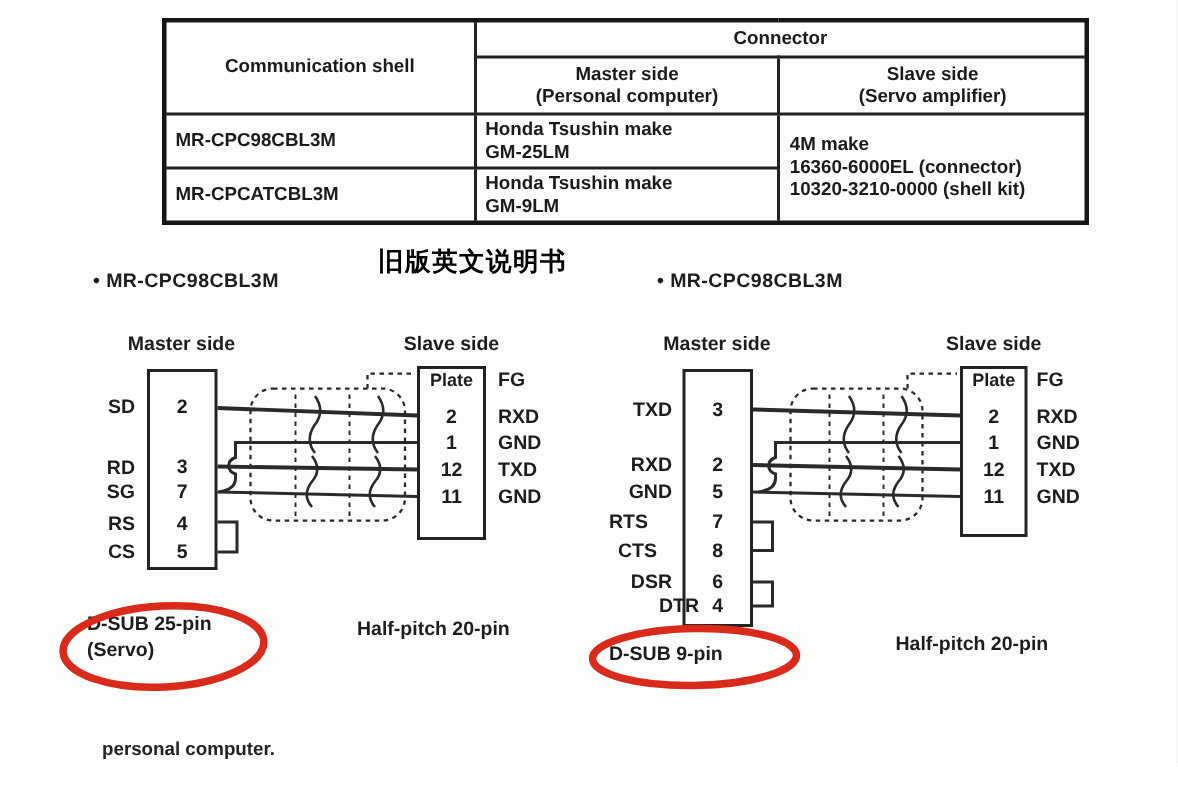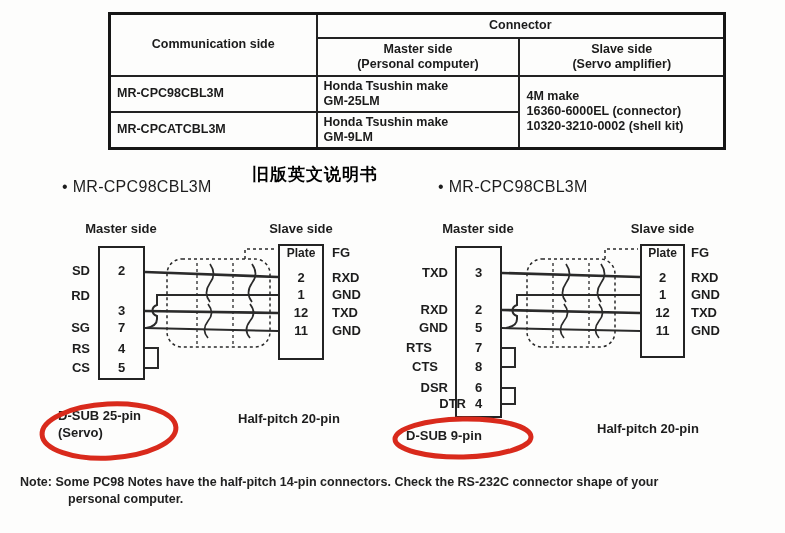--- a/index.html
+++ b/index.html
@@ -16,21 +16,21 @@
                 padding:2px 6px;vertical-align:middle;line-height:15px;}
   td.hdr{text-align:center;}
   td.datacell{text-align:left;}
   
   .pinbox{position:absolute;border:2px solid #232323;background:transparent;box-sizing:border-box;}
   svg.layer{position:absolute;left:0;top:0;z-index:1;}
   .textlayer{position:absolute;left:0;top:0;width:785px;height:533px;z-index:2;}
   svg.marker{position:absolute;left:0;top:0;z-index:6;}
   .cnred{position:absolute;left:252px;top:163px;font-size:17px;font-weight:bold;
          color:#000000;letter-spacing:1px;z-index:3;}
-  .title{position:absolute;font-size:16px;font-weight:normal;letter-spacing:0.3px;}
+  .title{position:absolute;font-size:13px;font-weight:bold;letter-spacing:0.3px;}
   .note{position:absolute;font-size:12.5px;font-weight:bold;color:#222;white-space:nowrap;}
 </style>
 </head>
 <body>
 
 <div class="page">
 
   <svg class="layer" width="785" height="533" viewBox="0 0 785 533">
     <g stroke="#2a2a2a" fill="none">
 
@@ -78,21 +78,21 @@
   <div class="textlayer">
 
     <table class="spec">
       <colgroup>
           <col style="width:206px">
           <col style="width:202px">
           <col style="width:204px">
         </colgroup>
       <tbody>
           <tr style="height:24px">
-        <td class="hdr" rowspan="2">Communication side</td>
+        <td class="hdr" rowspan="2">Communication shell</td>
         <td class="hdr" colspan="2">Connector</td>
       </tr>
       <tr style="height:38px">
         <td class="hdr">
           <div>Master side</div>
           <div>(Personal computer)</div>
         </td>
         <td class="hdr">
           <div>Slave side</div>
           <div>(Servo amplifier)</div>
@@ -102,21 +102,21 @@
         <td class="datacell">
               <div>MR-CPC98CBL3M</div>
             </td>
         <td class="datacell">
           <div>Honda Tsushin make</div>
           <div>GM-25LM</div>
         </td>
         <td class="datacell" rowspan="2">
           <div>4M make</div>
           <div>16360-6000EL (connector)</div>
-          <div>10320-3210-0002 (shell kit)</div>
+          <div>10320-3210-0000 (shell kit)</div>
         </td>
       </tr>
       <tr style="height:36px">
         <td class="datacell">
               <div>MR-CPCATCBL3M</div>
             </td>
         <td class="datacell">
           <div>Honda Tsushin make</div>
           <div>GM-9LM</div>
         </td>
@@ -129,21 +129,21 @@
     <div class="txt title" style="left:62px;top:179px">•  MR-CPC98CBL3M</div>
     <div class="txt title" style="left:438px;top:179px">•  MR-CPC98CBL3M</div>
 
     <div class="txt ctr" style="left:84px;top:221px;width:74px">Master side</div>
     <div class="txt ctr" style="left:264px;top:221px;width:74px">Slave side</div>
 
     <div class="pinbox" style="left:98px;top:246px;width:47px;height:134px"></div>
     <div class="pinbox" style="left:278px;top:244px;width:46px;height:116px"></div>
 
     <div class="txt rt" style="left:48px;top:263px;width:42px">SD</div>
-    <div class="txt rt" style="left:48px;top:288px;width:42px">RD</div>
+    <div class="txt rt" style="left:48px;top:304px;width:42px">RD</div>
     <div class="txt rt" style="left:48px;top:320px;width:42px">SG</div>
     <div class="txt rt" style="left:48px;top:341px;width:42px">RS</div>
     <div class="txt rt" style="left:48px;top:360px;width:42px">CS</div>
 
     <div class="txt ctr" style="left:98px;top:263px;width:47px">2</div>
     <div class="txt ctr" style="left:98px;top:303px;width:47px">3</div>
     <div class="txt ctr" style="left:98px;top:320px;width:47px">7</div>
     <div class="txt ctr" style="left:98px;top:341px;width:47px">4</div>
     <div class="txt ctr" style="left:98px;top:360px;width:47px">5</div>
 
@@ -193,21 +193,20 @@
 
     <div class="txt" style="left:691px;top:245px">FG</div>
     <div class="txt" style="left:691px;top:270px">RXD</div>
     <div class="txt" style="left:691px;top:287px">GND</div>
     <div class="txt" style="left:691px;top:305px">TXD</div>
     <div class="txt" style="left:691px;top:323px">GND</div>
 
     <div class="txt" style="left:406px;top:428px">D-SUB 9-pin</div>
     <div class="txt" style="left:597px;top:421px">Half-pitch 20-pin</div>
 
-    <div class="note" style="left:20px;top:475px">Note: Some PC98 Notes have the half-pitch 14-pin connectors. Check the RS-232C connector shape of your</div>
     <div class="note" style="left:68px;top:492px">personal computer.</div>
   </div>
 
   <svg class="marker" width="785" height="533" viewBox="0 0 785 533">
     <ellipse cx="109" cy="431" rx="67" ry="27" fill="none" stroke="#d92a1c" stroke-width="5" transform="rotate(-3 109 431)" stroke-linecap="round"></ellipse>
     <ellipse cx="463" cy="438" rx="68" ry="19" fill="none" stroke="#d92a1c" stroke-width="5" transform="rotate(-1 463 438)" stroke-linecap="round"></ellipse>
   </svg>
 
 </div>
 

